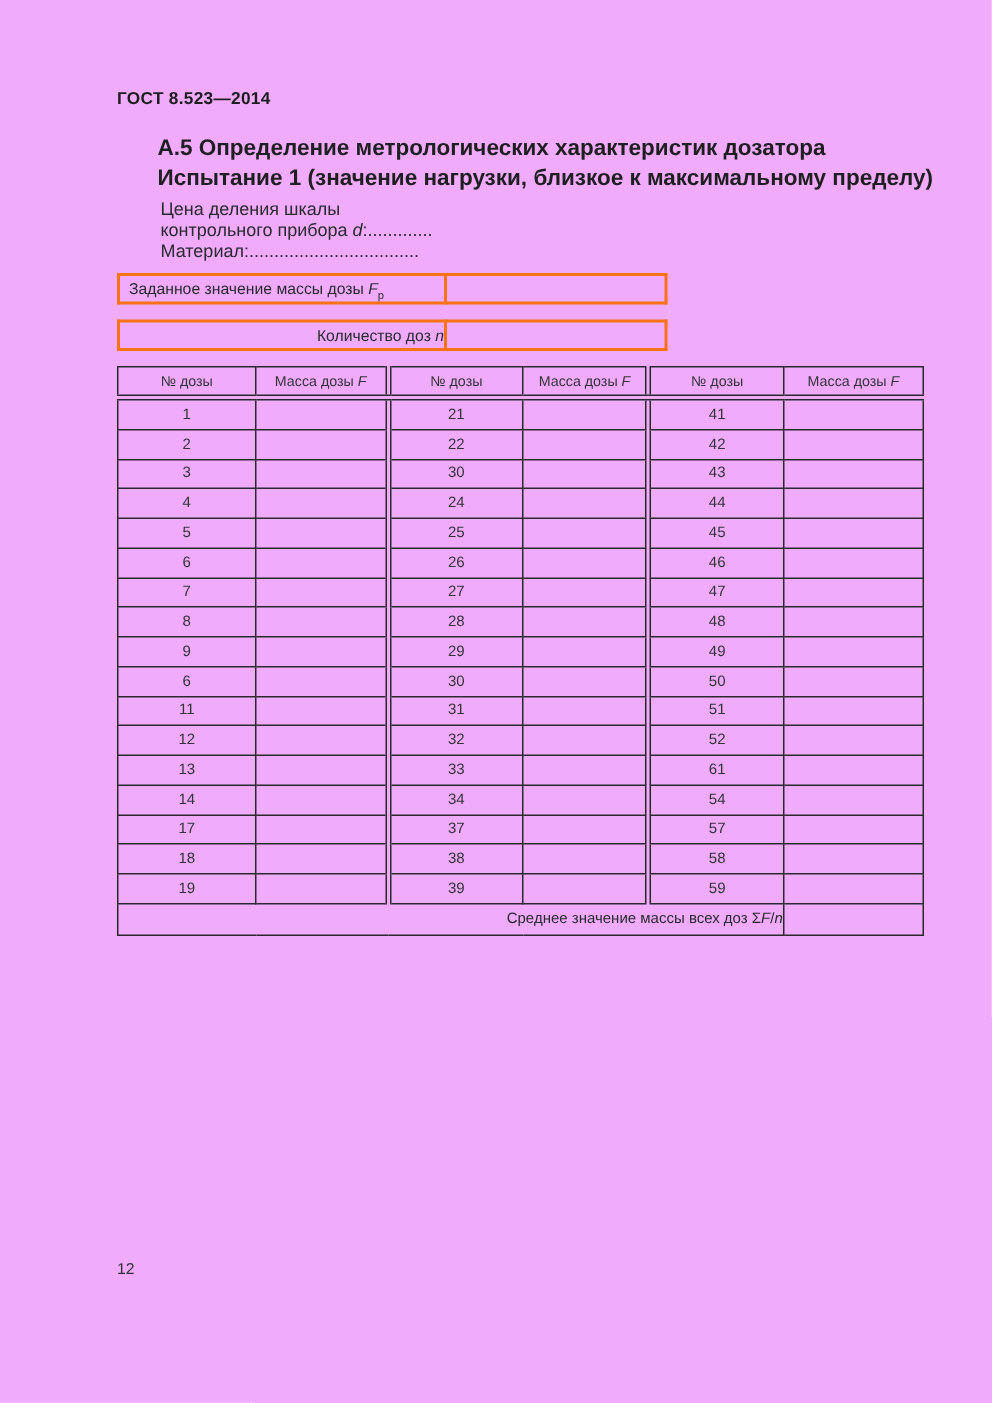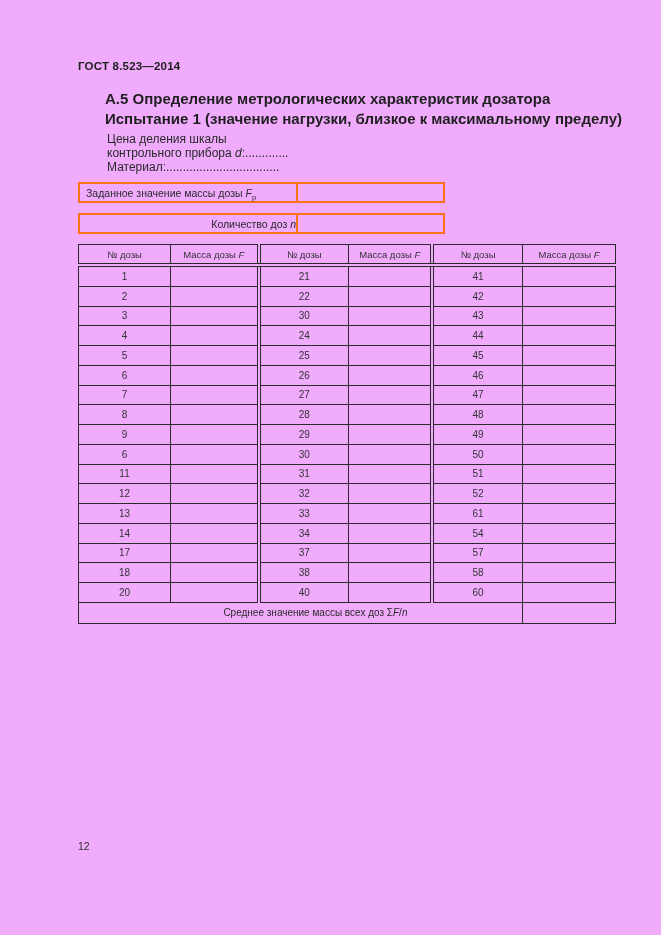--- a/index.html
+++ b/index.html
@@ -58,21 +58,21 @@
     color: #333333; text-align: center;
     border-bottom: 4px double #2a2a2a;
   }
   .main-table td.c-no, .main-table td.c-mass {
     height: 18.75px; font-size: 10px; color: #333333; text-align: center;
   }
   .main-table .grp { border-left: 4px double #2a2a2a; }
   .main-table tr.footer td {
     height: 20px; font-size: 10px; color: #2a2a2a;
   }
-  .main-table tr.footer td.flabel { text-align: center; padding-left: 30px; }
+  .main-table tr.footer td.flabel { text-align: right; padding-left: 30px; }
 
   sub { font-size: 7.5px; line-height: 0; }
   .it { font-style: italic; }
 
   .page-number {
     position: absolute; left: 78px; top: 840px;
     font-size: 10.5px; color: #333333;
   }
 </style>
 </head>
@@ -260,25 +260,25 @@
         </tr>
         <tr>
           <td class="c-no">18</td>
           <td class="c-mass"></td>
           <td class="c-no grp">38</td>
           <td class="c-mass"></td>
           <td class="c-no grp">58</td>
           <td class="c-mass"></td>
         </tr>
         <tr>
-          <td class="c-no">20</td>
-          <td class="c-mass"></td>
-          <td class="c-no grp">40</td>
-          <td class="c-mass"></td>
-          <td class="c-no grp">60</td>
+          <td class="c-no">19</td>
+          <td class="c-mass"></td>
+          <td class="c-no grp">39</td>
+          <td class="c-mass"></td>
+          <td class="c-no grp">59</td>
           <td class="c-mass"></td>
         </tr>
       </tbody>
     <tfoot>
       <tr class="footer">
         <td class="flabel" colspan="5"><span>Среднее значение массы всех доз Σ</span><span class="it">F</span><span>/</span><span class="it">n</span></td>
         <td></td>
       </tr>
     </tfoot>
   </table>

